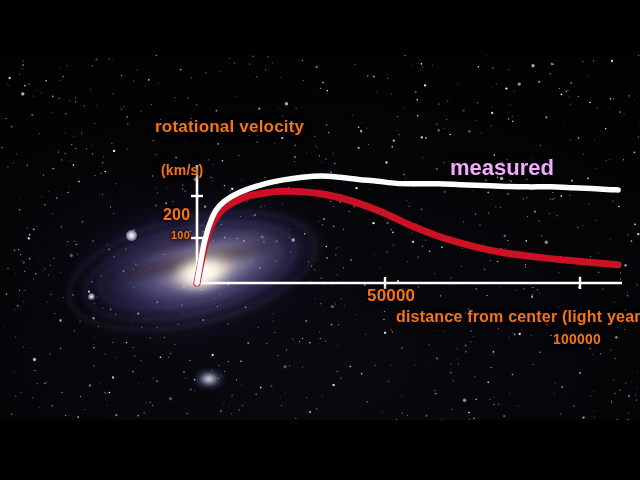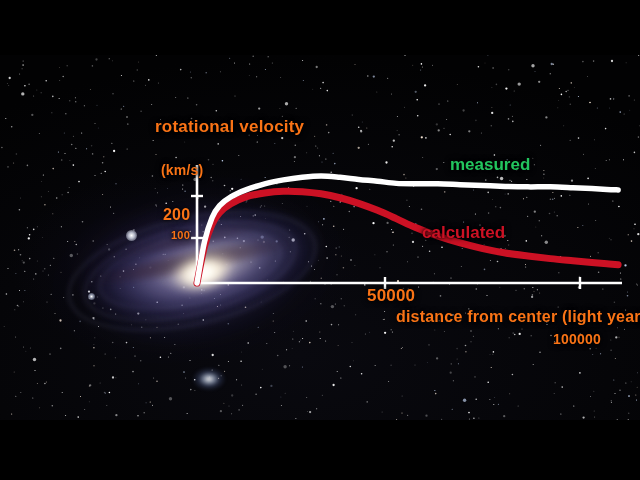--- a/index.html
+++ b/index.html
@@ -181,22 +181,22 @@
   #ylabel-line2 { left: 161px; top: 138px; font-size: 14px; margin-top: 24px; }
   #ytick-200 { left: 163px; top: 186px; font-size: 16px; margin-top: 20px; }
   #ytick-100 { left: 163px; top: 229px; font-size: 11px; margin-left: 8px; }
   #xtick-50000  { left: 367px; top: 286px; font-size: 17px; }
   #xtick-100000 { left: 553px; top: 286px; font-size: 14px; margin-top: 45px; }
   #xlabel { left: 396px; top: 308px; font-size: 16px; }
 
   #label-measured {
     position: absolute;
     left: 450px; top: 155px;
-    font-size: 17px; font-weight: bold;
-    color: #22c55e;
+    font-size: 22px; font-weight: bold;
+    color: #f0abfc;
     text-shadow: 0 0 3px rgba(0,0,0,0.95), 0 0 6px rgba(0,0,0,0.85);
     z-index: 32;
   }
   #label-calculated {
     position: absolute;
     left: 422px; top: 223px;
     font-size: 17px; font-weight: bold;
     color: #cc1124;
     text-shadow: 0 0 3px rgba(0,0,0,0.95), 0 0 6px rgba(0,0,0,0.85);
     z-index: 32;
@@ -1149,15 +1149,14 @@
 
   <div class="axis-text" id="ytick-200">200</div>
   <div class="axis-text" id="ytick-100">100</div>
 
   <div class="axis-text" id="xtick-50000">50000</div>
   <div class="axis-text" id="xtick-100000">100000</div>
 
   <div class="axis-text" id="xlabel">distance from center (light years)</div>
 
   <div id="label-measured">measured</div>
-  <div id="label-calculated">calculated</div>
 
 </div>
 
 </body></html>

